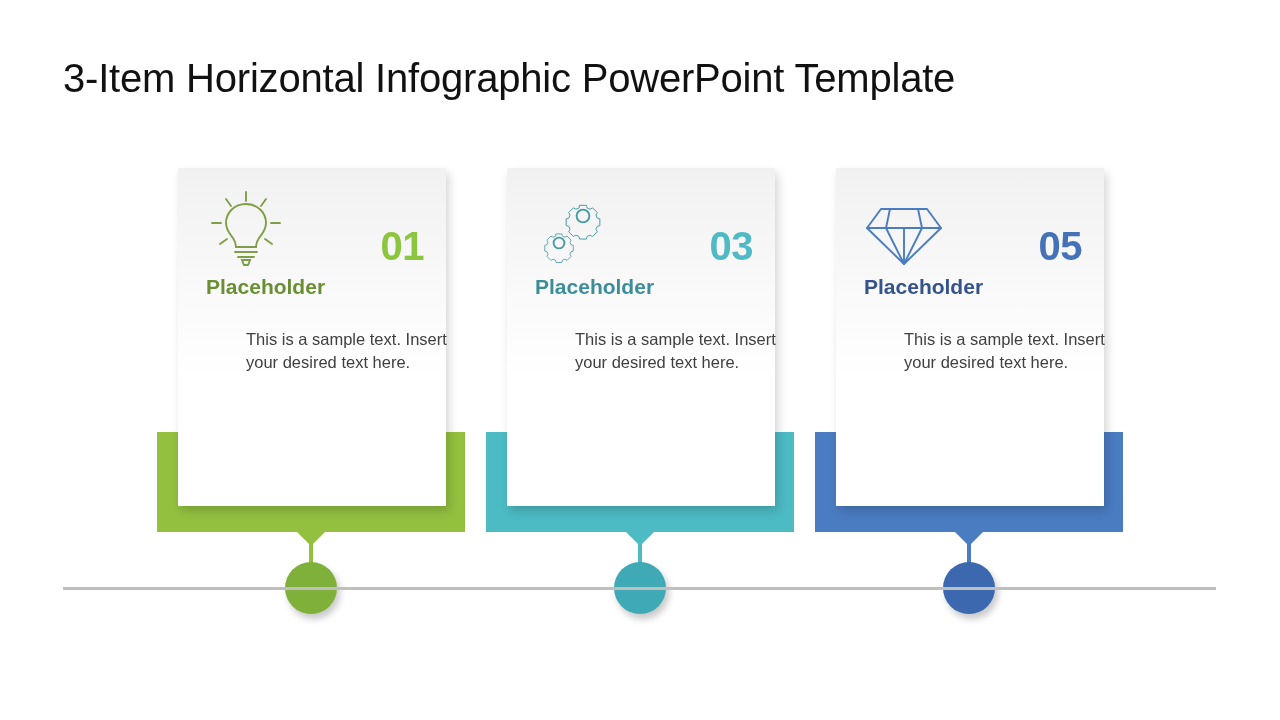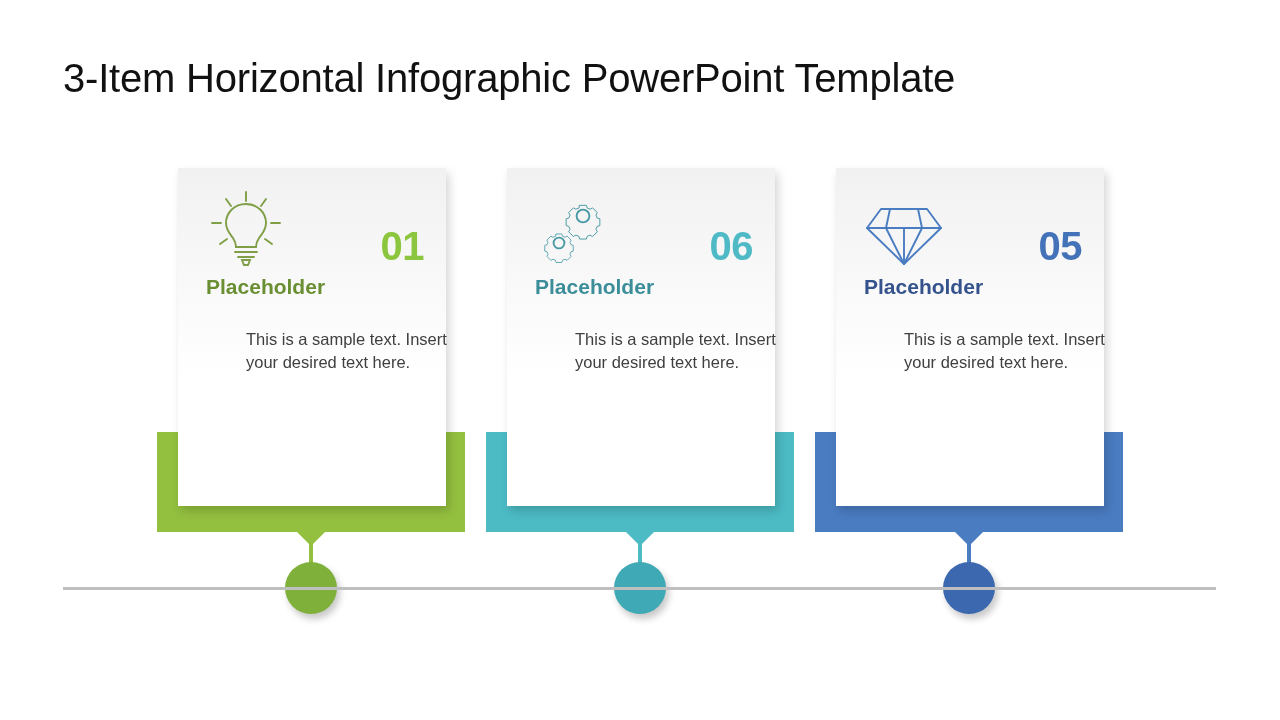--- a/index.html
+++ b/index.html
@@ -186,21 +186,21 @@
           <g transform="translate(50,26)">
             <path d="M-6.5,-20.5 h13 l1.6,5.2 l5.6,2.3 l4.7,-2.7 l9.2,9.2 l-2.7,4.7 l2.3,5.6 l5.2,1.6 v13 l-5.2,1.6 l-2.3,5.6 l2.7,4.7 l-9.2,9.2 l-4.7,-2.7 l-5.6,2.3 l-1.6,5.2 h-13 l-1.6,-5.2 l-5.6,-2.3 l-4.7,2.7 l-9.2,-9.2 l2.7,-4.7 l-2.3,-5.6 l-5.2,-1.6 v-13 l5.2,-1.6 l2.3,-5.6 l-2.7,-4.7 l9.2,-9.2 l4.7,2.7 l5.6,-2.3 Z" transform="scale(0.52)"></path>
             <circle cx="0" cy="0" r="6.4"></circle>
           </g>
           <g transform="translate(26,53)">
             <path d="M-6.5,-20.5 h13 l1.6,5.2 l5.6,2.3 l4.7,-2.7 l9.2,9.2 l-2.7,4.7 l2.3,5.6 l5.2,1.6 v13 l-5.2,1.6 l-2.3,5.6 l2.7,4.7 l-9.2,9.2 l-4.7,-2.7 l-5.6,2.3 l-1.6,5.2 h-13 l-1.6,-5.2 l-5.6,-2.3 l-4.7,2.7 l-9.2,-9.2 l2.7,-4.7 l-2.3,-5.6 l-5.2,-1.6 v-13 l5.2,-1.6 l2.3,-5.6 l-2.7,-4.7 l9.2,-9.2 l4.7,2.7 l5.6,-2.3 Z" transform="scale(0.44)"></path>
             <circle cx="0" cy="0" r="5.4"></circle>
           </g>
         </svg>
       </div>
-      <div class="card-number" style="color:#4fbac6;">06</div>
+      <div class="card-number" style="color:#4fbac6;">03</div>
       <div class="card-heading" style="color:#3b8e99;">Placeholder</div>
       <div class="card-body">This is a sample text. Insert your desired text here.</div>
     </div>
   </div>
 
   <div class="item">
     <div class="bracket-left" style="left:815px; top:432px; background:#4a7cc2;"></div>
     <div class="bracket-right" style="left:1101px; top:432px; background:#4a7cc2;"></div>
     <div class="bracket-bottom" style="left:815px; top:504px; width:308px; background:#4a7cc2;"></div>
     <div class="bracket-notch" style="left:955px; top:532px; border-top-color:#4a7cc2;"></div>

